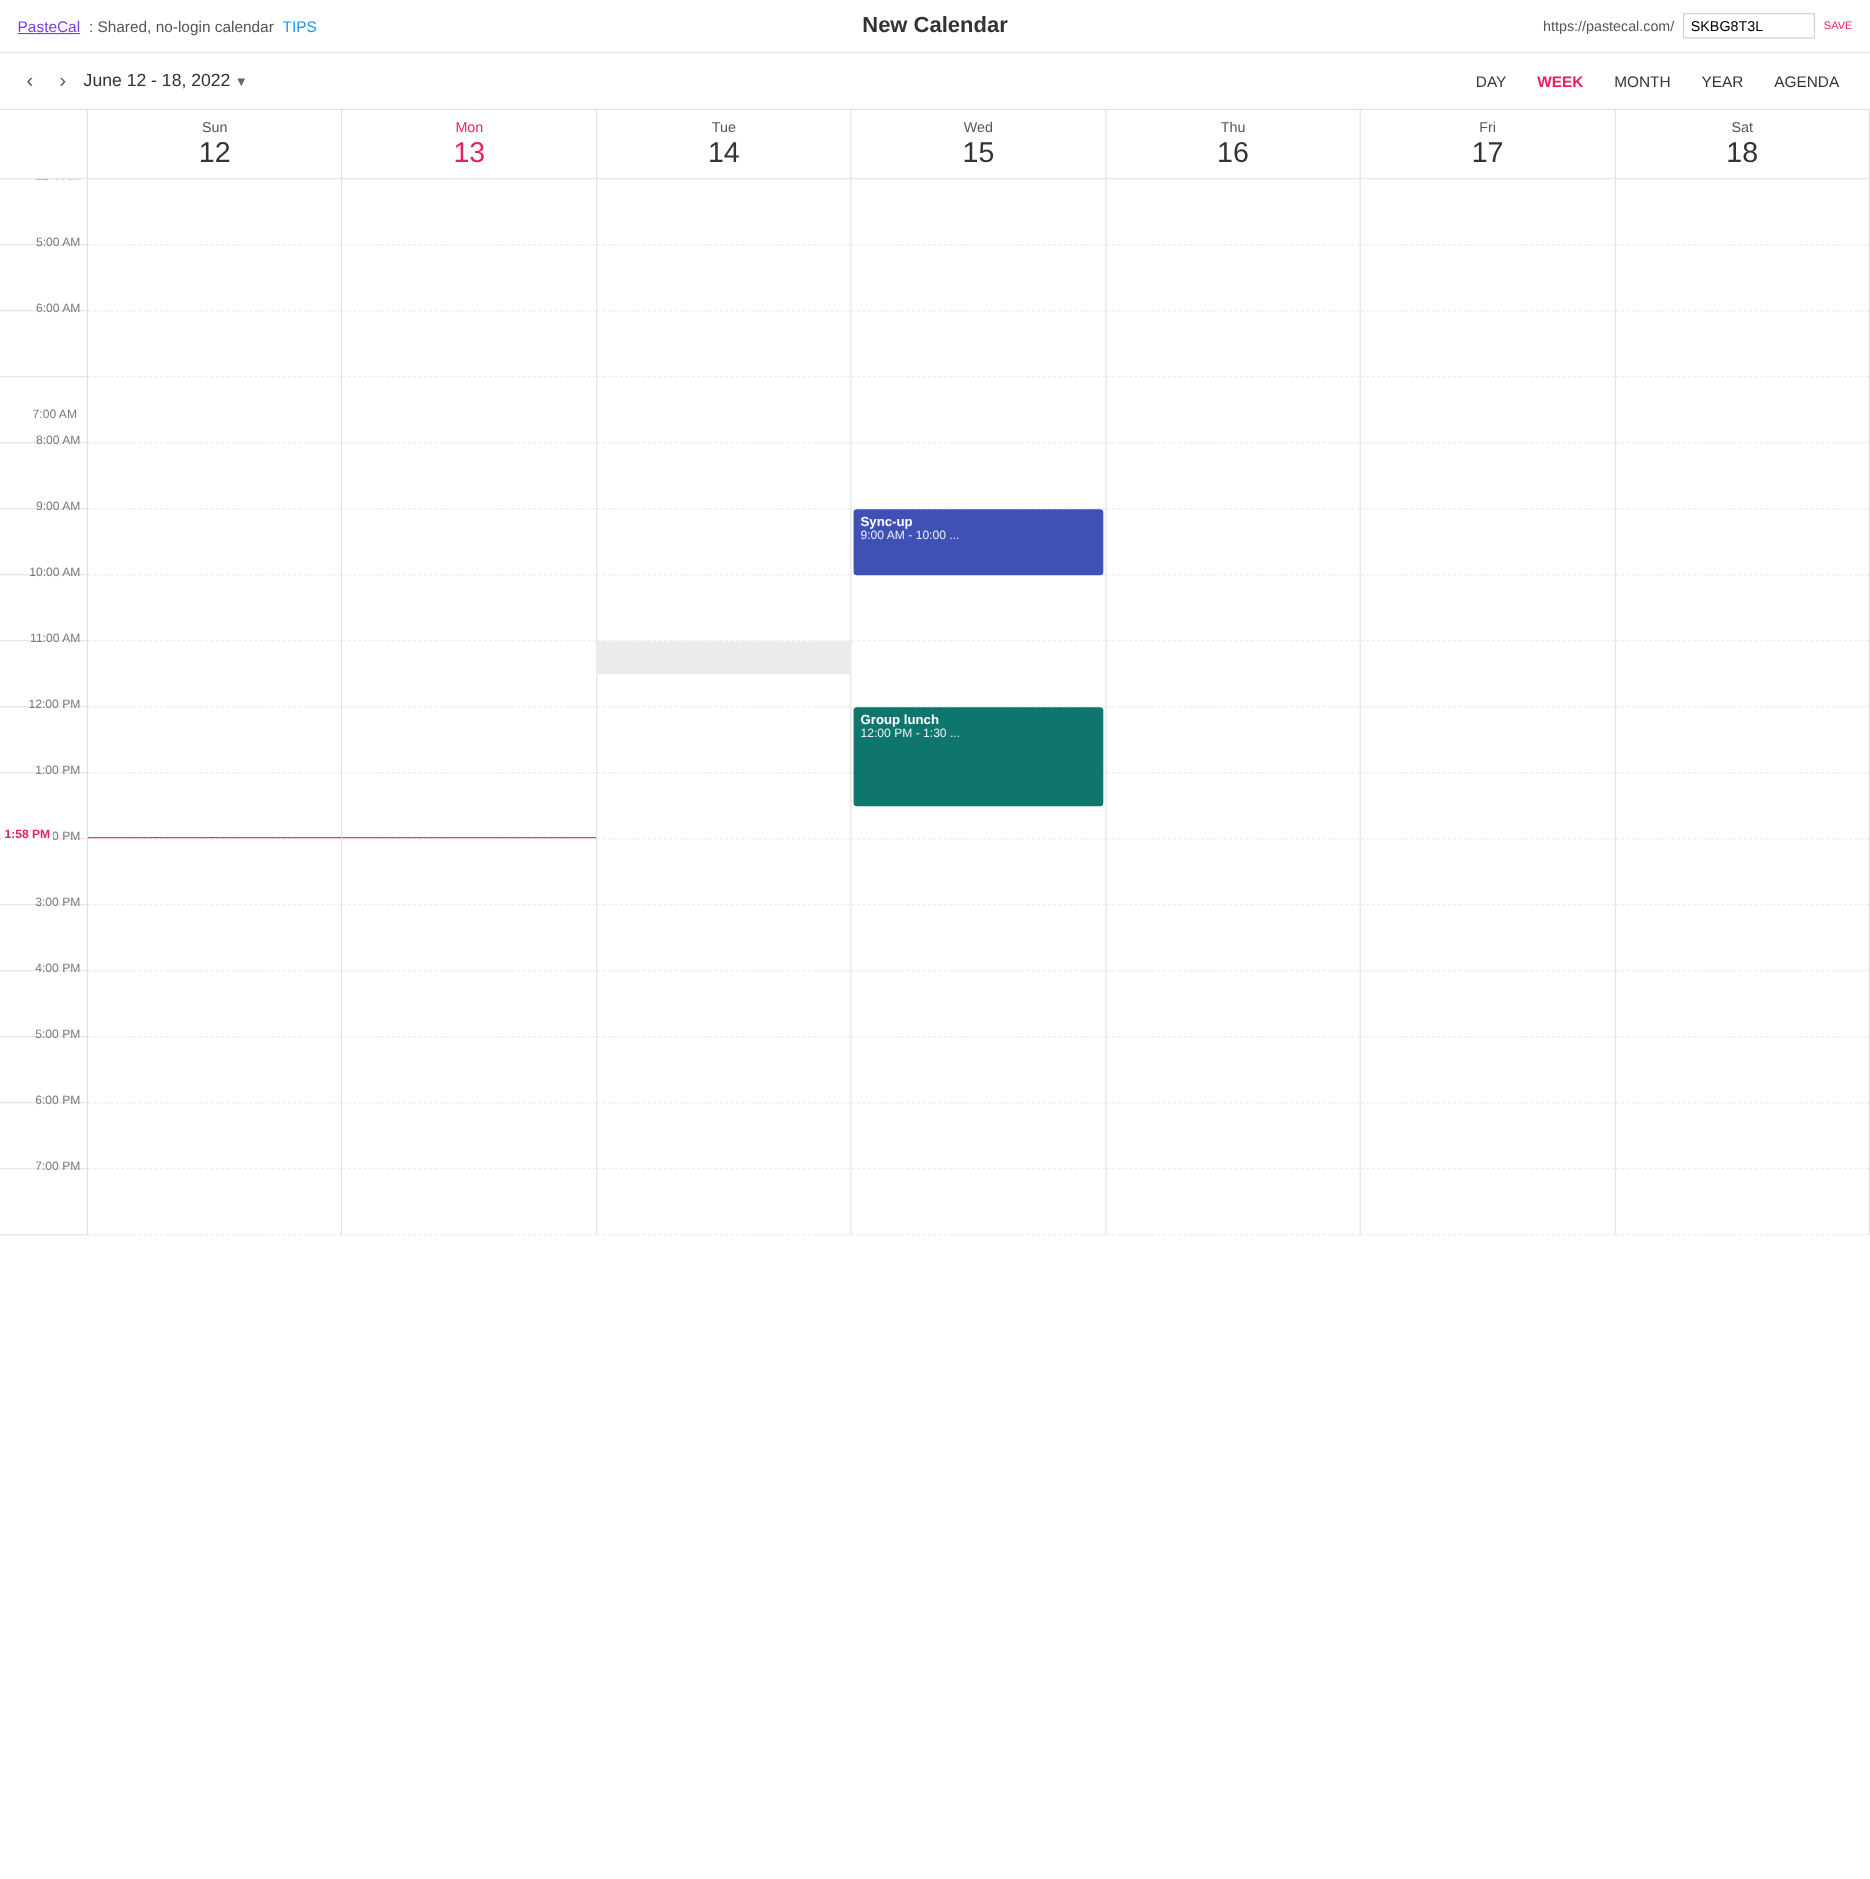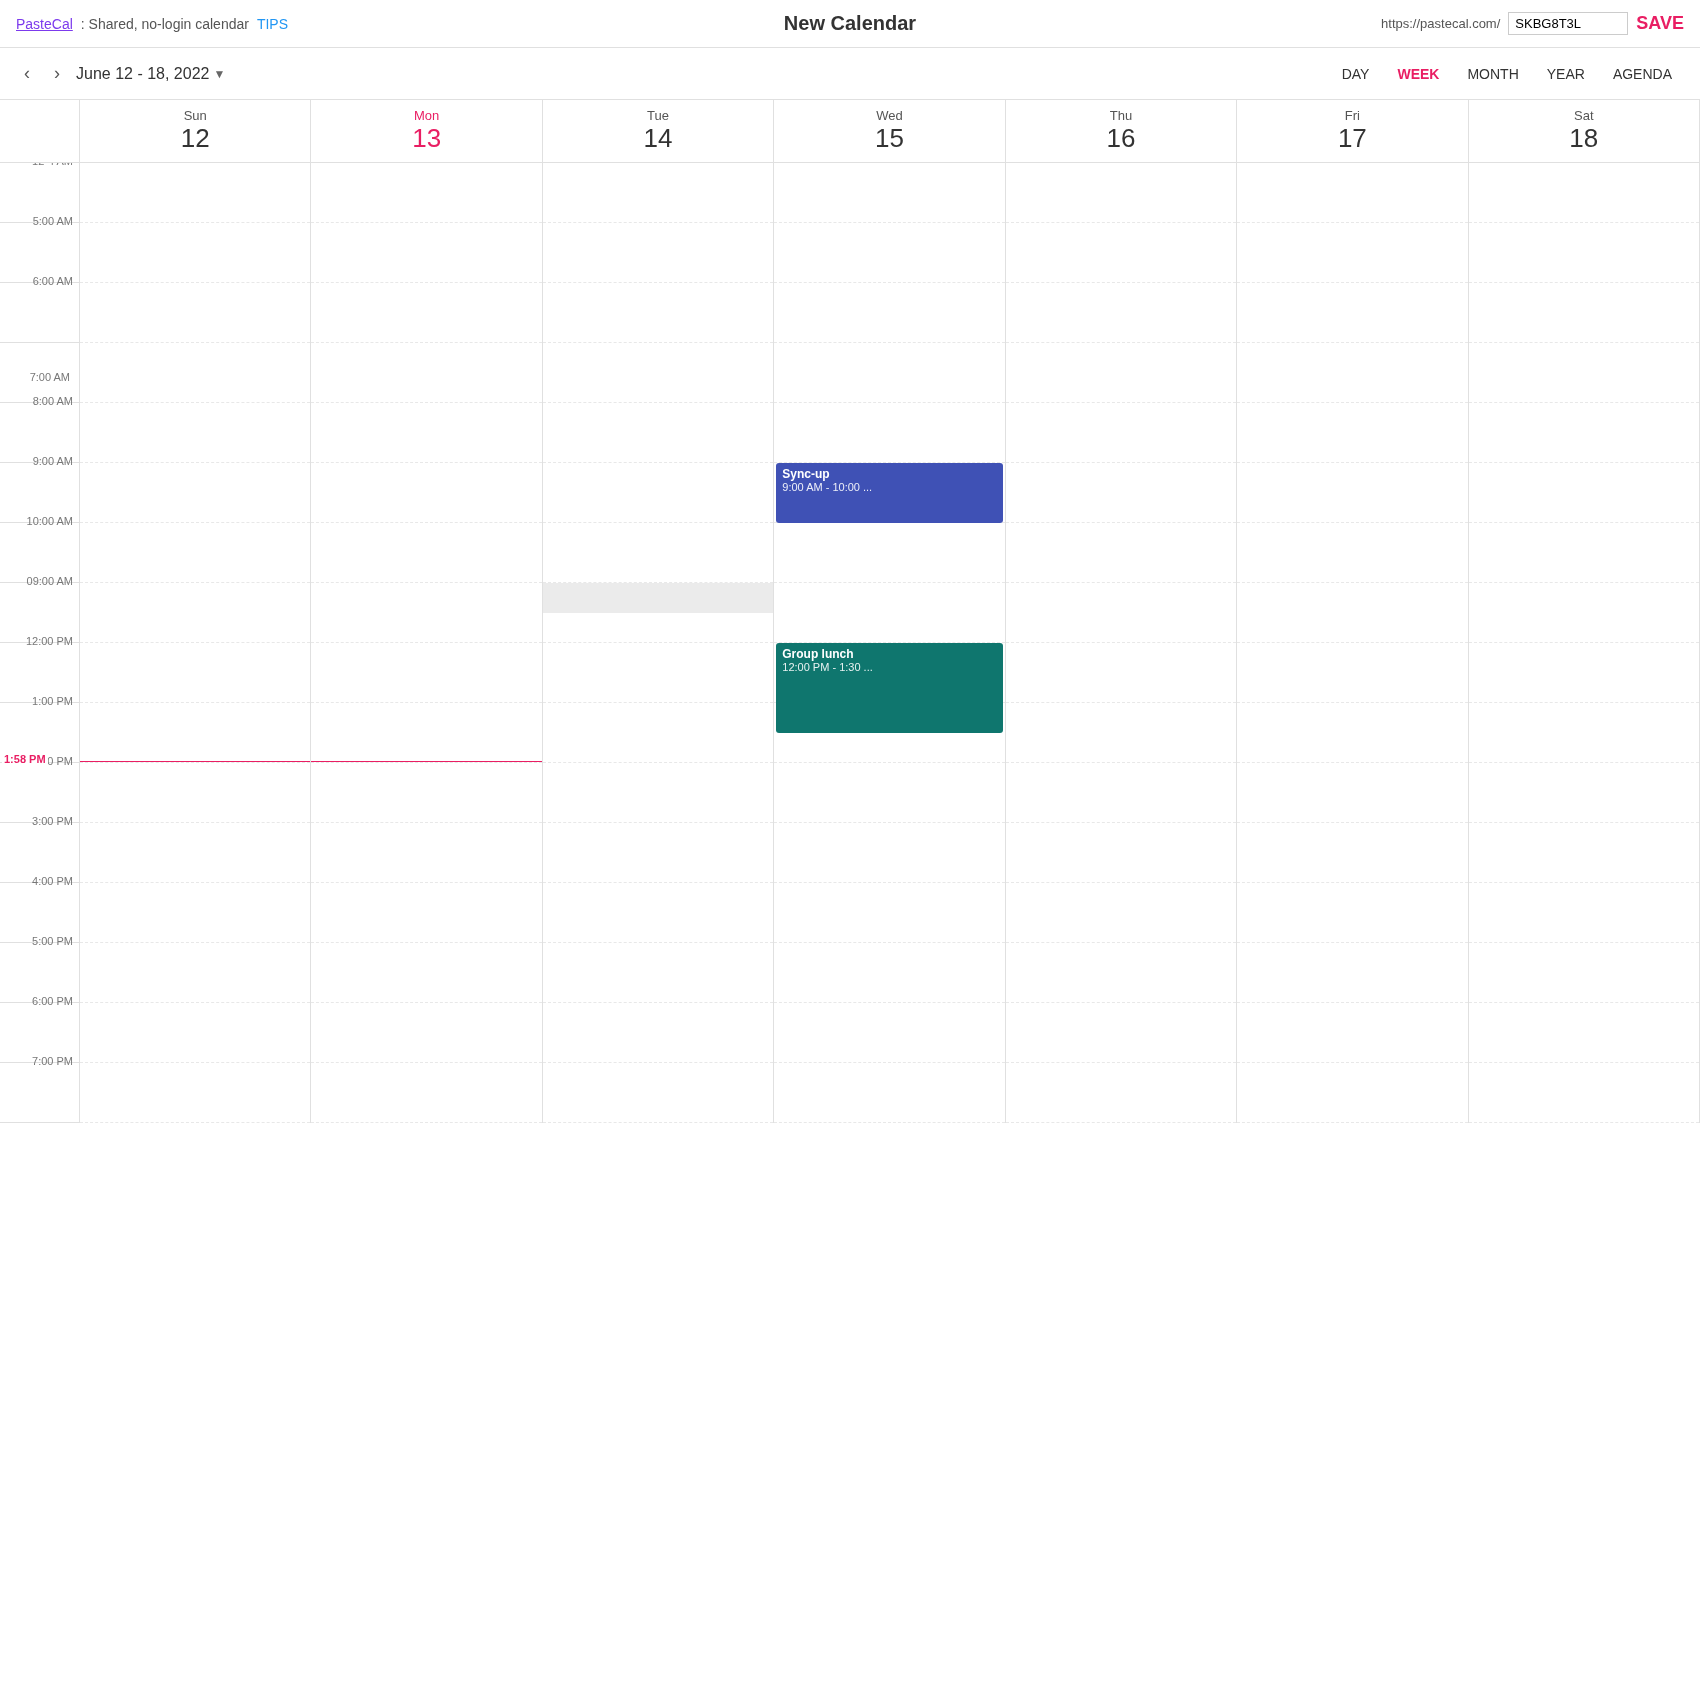--- a/index.html
+++ b/index.html
@@ -51,22 +51,22 @@
       font-size: 13px;
     }
     .url-input {
       border: 1px solid #ccc;
       padding: 3px 6px;
       font-size: 13px;
       width: 120px;
     }
     .save-btn {
       color: #e91e63;
-      font-weight: bold;
-      font-size: 18px;
+      font-weight: normal;
+      font-size: 10px;
       background: none;
       border: none;
       cursor: pointer;
     }
 
     
     .nav-bar {
       display: flex;
       align-items: center;
       padding: 8px 16px;
@@ -241,21 +241,21 @@
         <div style="height: 60px; border-bottom: 1px solid rgb(224, 224, 224); position: relative;">
           <span style="position: absolute; top: -8px; right: 6px; font-size: 11px; color: rgb(119, 119, 119); white-space: nowrap;">8:00 AM</span>
         </div>
         <div style="height: 60px; border-bottom: 1px solid rgb(224, 224, 224); position: relative;">
           <span style="position: absolute; top: -8px; right: 6px; font-size: 11px; color: rgb(119, 119, 119); white-space: nowrap;">9:00 AM</span>
         </div>
         <div style="height: 60px; border-bottom: 1px solid rgb(224, 224, 224); position: relative;">
           <span style="position: absolute; top: -8px; right: 6px; font-size: 11px; color: rgb(119, 119, 119); white-space: nowrap; margin-left: 22px;">10:00 AM</span>
         </div>
         <div style="height: 60px; border-bottom: 1px solid rgb(224, 224, 224); position: relative;">
-          <span style="position: absolute; top: -8px; right: 6px; font-size: 11px; color: rgb(119, 119, 119); white-space: nowrap;">09:00 AM</span>
+          <span style="position: absolute; top: -8px; right: 6px; font-size: 11px; color: rgb(119, 119, 119); white-space: nowrap;">11:00 AM</span>
         </div>
         <div style="height: 60px; border-bottom: 1px solid rgb(224, 224, 224); position: relative;">
           <span style="position: absolute; top: -8px; right: 6px; font-size: 11px; color: rgb(119, 119, 119); white-space: nowrap;">12:00 PM</span>
         </div>
         <div style="height: 60px; border-bottom: 1px solid rgb(224, 224, 224); position: relative;">
           <span style="position: absolute; top: -8px; right: 6px; font-size: 11px; color: rgb(119, 119, 119); white-space: nowrap;">1:00 PM</span>
         </div>
         <div style="height: 60px; border-bottom: 1px solid rgb(224, 224, 224); position: relative;">
           <span style="position: absolute; top: -8px; right: 6px; font-size: 11px; color: rgb(119, 119, 119); white-space: nowrap;">2:00 PM</span>
         </div>

